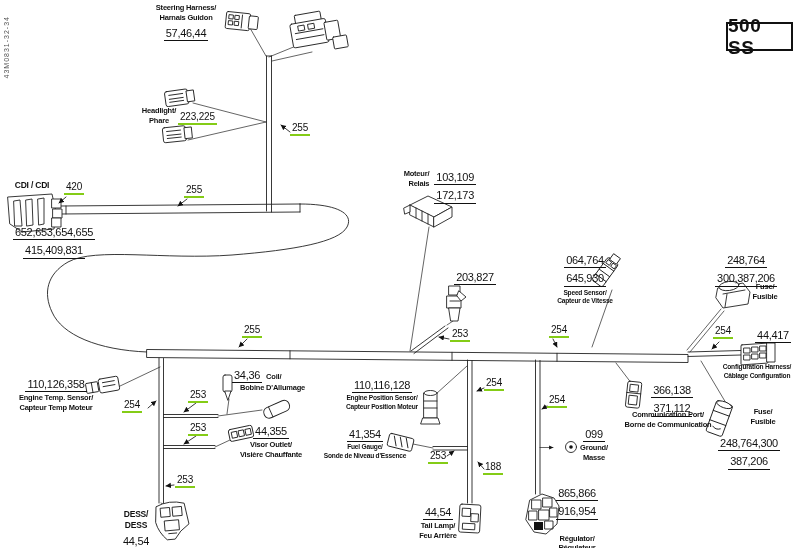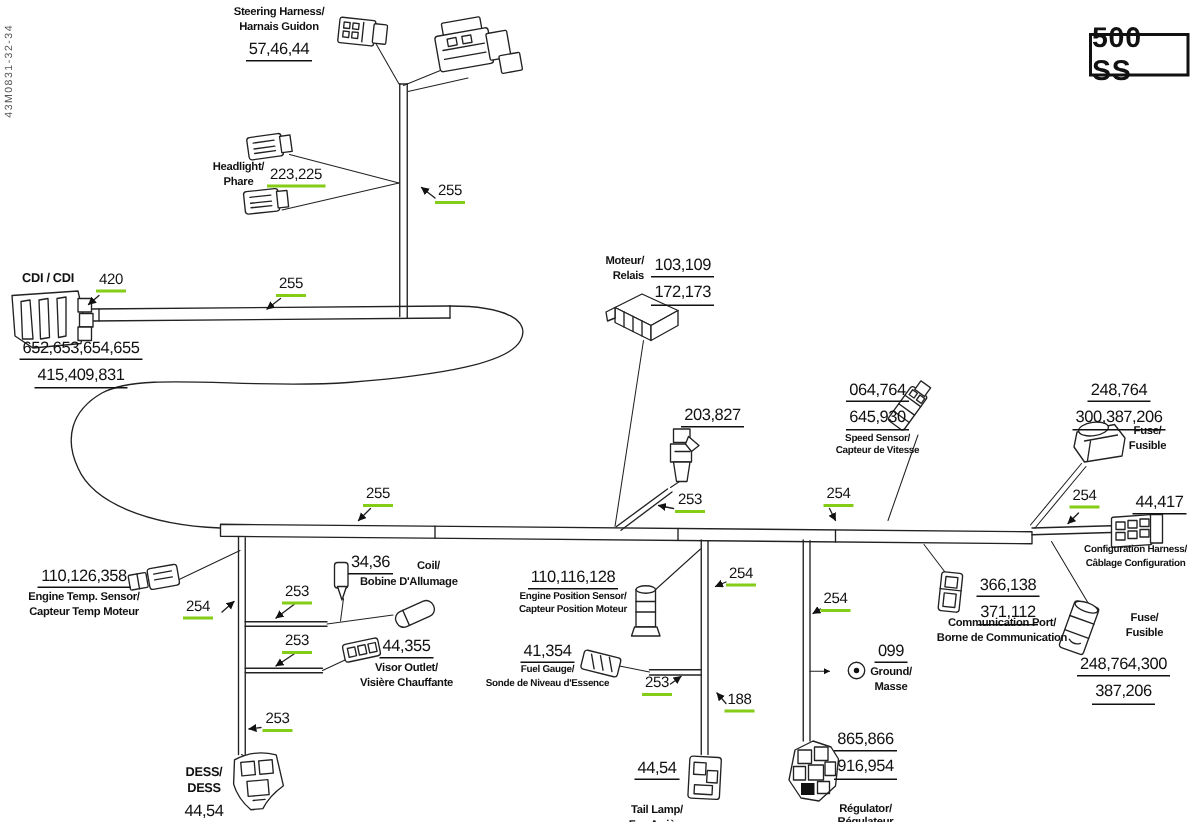--- a/index.html
+++ b/index.html
@@ -376,21 +376,21 @@
     <span class="nm">Masse</span>
   </div>
 
   <div class="lbl" style="left:14px;top:374px;width:84px">
     <span class="pn">110,126,358</span>
     <span class="nm" style="margin-top:1px">Engine Temp. Sensor/</span>
     <span class="nm">Capteur Temp Moteur</span>
   </div>
 
   <div class="lbl" style="left:232px;top:369px;width:80px;text-align:left">
-    <div style="display:flex;gap:16px;align-items:flex-start">
+    <div style="display:flex;gap:4px;align-items:flex-start">
       <span class="pn">34,36</span>
       <span class="nm" style="padding-top:3px">Coil/</span>
     </div>
     <span class="nm" style="margin-left:8px">Bobine D'Allumage</span>
   </div>
 
   <div class="lbl" style="left:238px;top:421px;width:66px">
     <span class="pn">44,355</span>
     <span class="nm" style="margin-top:1px">Visor Outlet/</span>
     <span class="nm">Visière Chauffante</span>
@@ -409,21 +409,21 @@
   </div>
 
   <div class="lbl" style="left:114px;top:509px;width:44px">
     <span class="nm nm-md">DESS/</span>
     <span class="nm nm-md">DESS</span>
     <span class="pn">44,54</span>
   </div>
 
   <div class="lbl" style="left:412px;top:502px;width:52px">
     <span class="pn">44,54</span>
-    <span class="nm" style="margin-top:15px">Tail Lamp/</span>
+    <span class="nm" style="margin-top:1px">Tail Lamp/</span>
     <span class="nm">Feu Arrière</span>
   </div>
 
   <div class="lbl" style="left:549px;top:483px;width:56px">
     <span class="pn">865,866</span><br>
     <span class="pn">916,954</span>
     <span class="nm" style="margin-top:14px">Régulator/</span>
     <span class="nm">Régulateur</span>
   </div>
 

